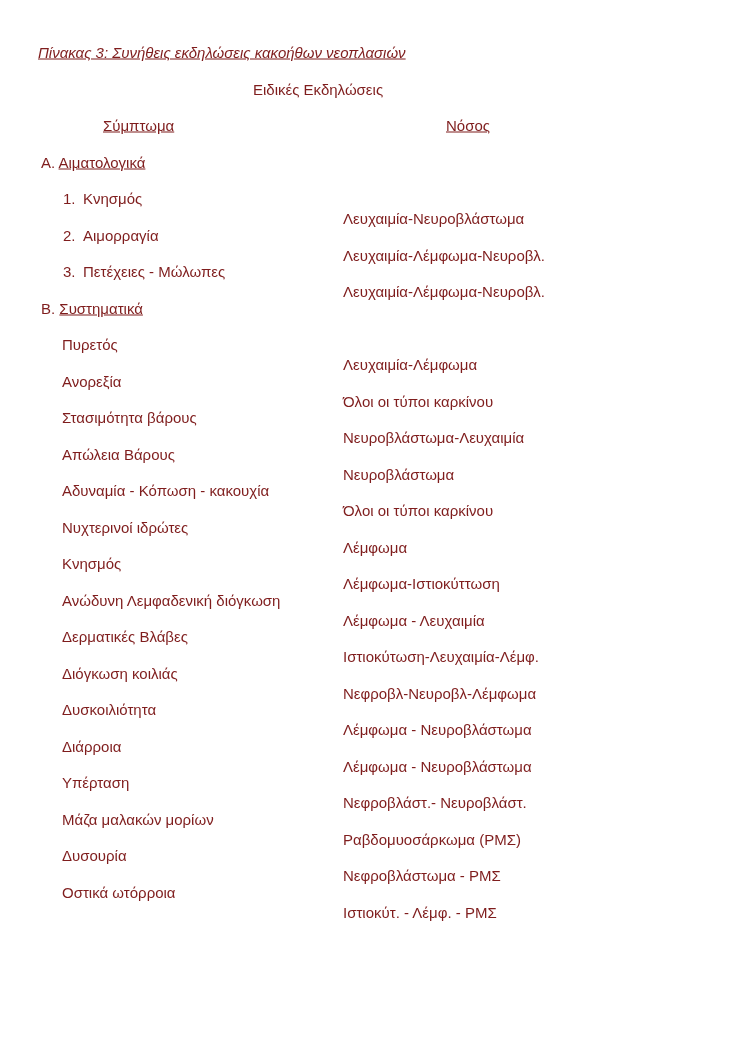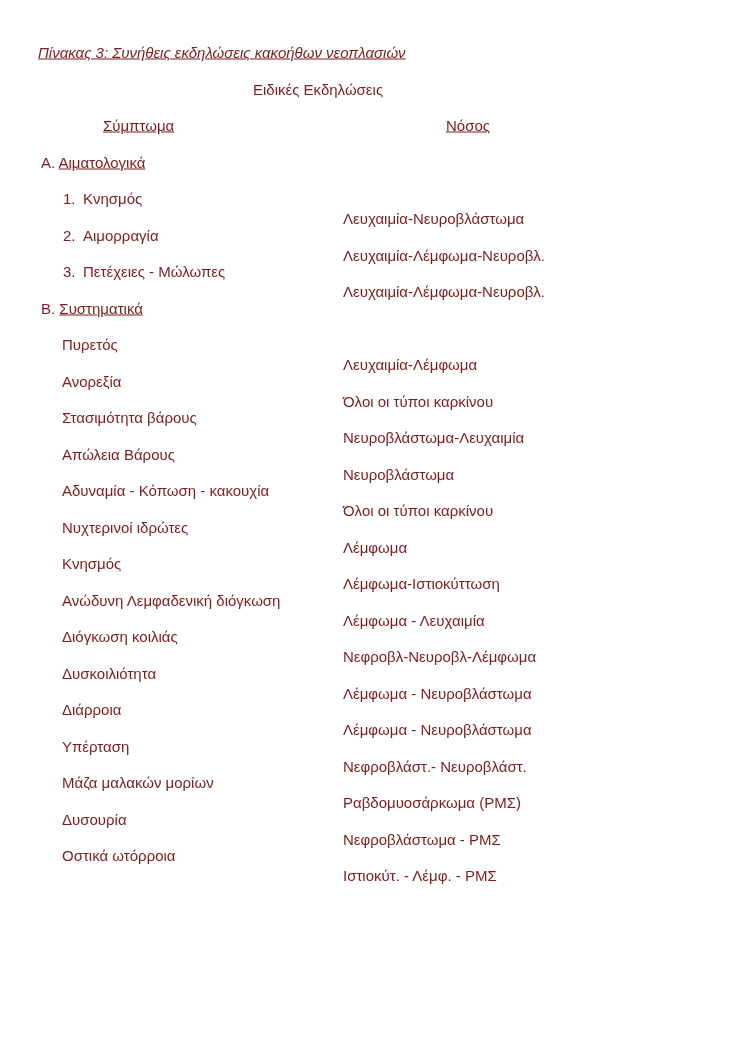--- a/index.html
+++ b/index.html
@@ -115,20 +115,25 @@
       <span class="abs sym">Κνησμός</span>
       <span class="abs dis">Λέμφωμα-Ιστιοκύττωση</span>
     </div>
 
     <div class="line">
 
       <span class="abs sym">Ανώδυνη Λεμφαδενική διόγκωση</span>
       <span class="abs dis">Λέμφωμα - Λευχαιμία</span>
     </div>
 
+    <div class="line">
+
+      <span class="abs sym">Δερματικές Βλάβες</span>
+      <span class="abs dis">Ιστιοκύτωση-Λευχαιμία-Λέμφ.</span>
+    </div>
 
     <div class="line">
 
       <span class="abs sym">Διόγκωση κοιλιάς</span>
       <span class="abs dis">Νεφροβλ-Νευροβλ-Λέμφωμα</span>
     </div>
 
     <div class="line">
 
       <span class="abs sym">Δυσκοιλιότητα</span>

